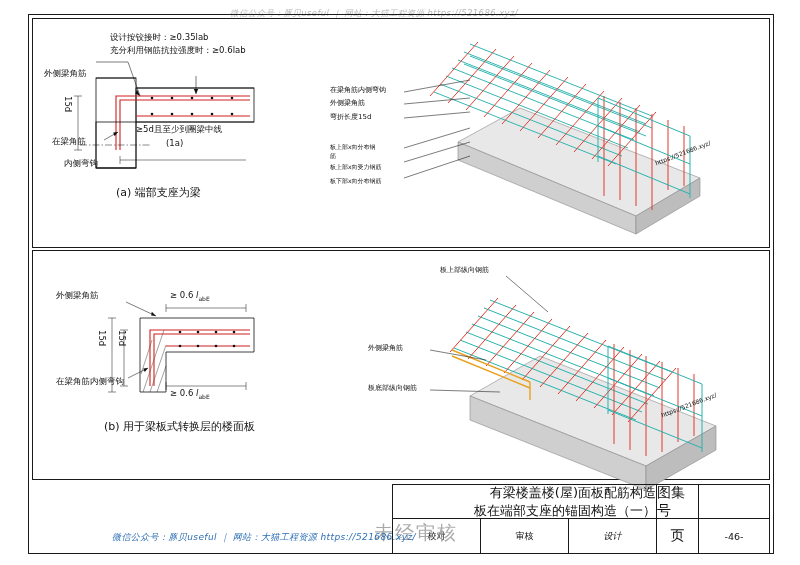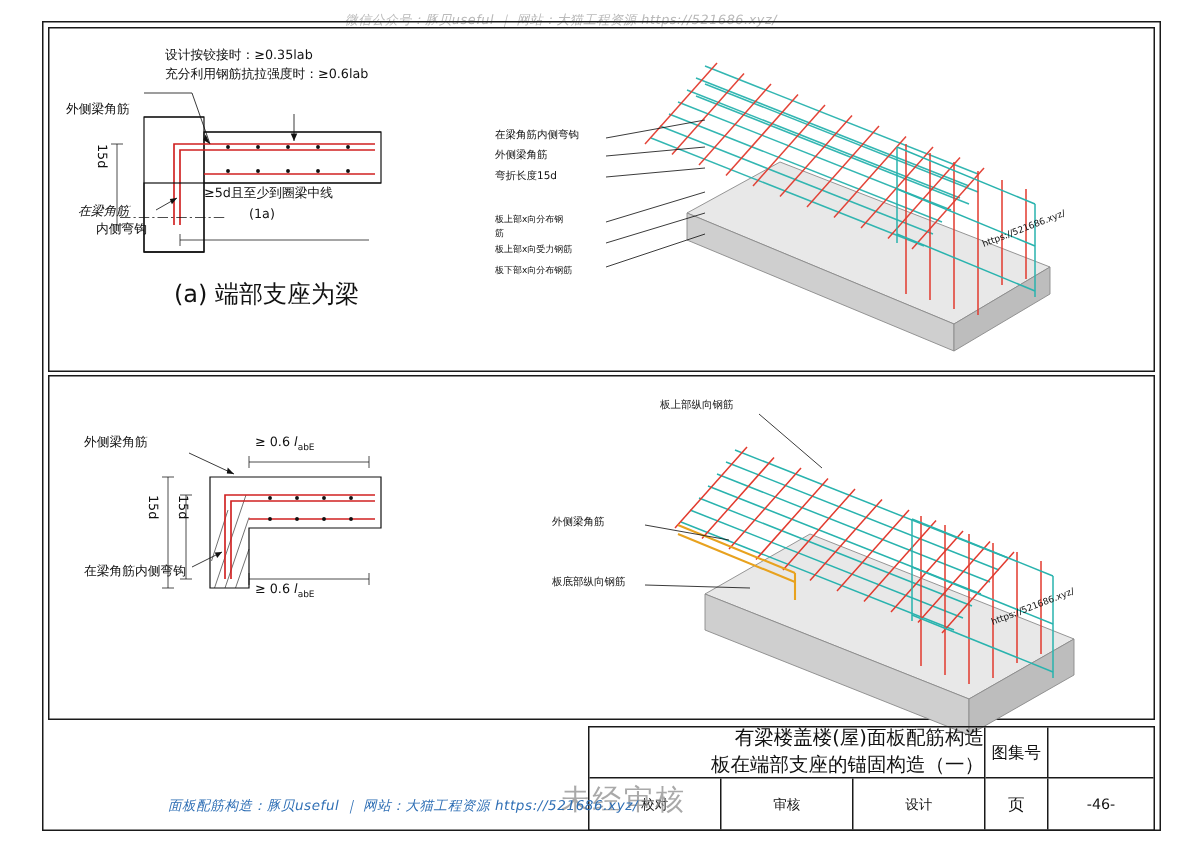--- a/index.html
+++ b/index.html
@@ -21,34 +21,34 @@
          font-family:"DejaVu Sans","Liberation Sans",sans-serif;opacity:.75;}
 
   
   .titleblock{position:absolute;left:392px;top:484px;width:376px;height:68px;border:1.2px solid #1a1a1a;}
   .tb-left{position:absolute;left:0;top:0;width:264px;height:100%;border-right:1.2px solid #1a1a1a;box-sizing:border-box;}
   .tb-title{position:absolute;left:0;top:0;width:100%;height:34px;border-bottom:1.2px solid #1a1a1a;box-sizing:border-box;
             display:flex;flex-direction:column;align-items:flex-end;justify-content:center;font-size:13px;color:#111;line-height:1.35;}
   .tb-cols{position:absolute;left:0;top:34px;width:100%;height:34px;display:flex;}
   .tb-col{flex:1;border-right:1px solid #1a1a1a;box-sizing:border-box;display:flex;align-items:center;justify-content:center;
           font-size:9px;color:#111;}
-  .tb-col:last-child{border-right:none;}
+  .tb-col:last-child{border-right:none;font-style:italic;}
   .tb-right{position:absolute;left:264px;top:0;width:112px;height:100%;}
   .tb-r-row{position:absolute;left:0;width:100%;height:34px;display:flex;}
   .tb-r-row.top{top:0;border-bottom:1.2px solid #1a1a1a;box-sizing:border-box;}
   .tb-r-row.bot{top:34px;}
   .tb-r-label{width:42px;border-right:1.2px solid #1a1a1a;box-sizing:border-box;display:flex;align-items:center;justify-content:center;
-              font-size:11px;color:#111;font-family:Liberation Serif, serif;}
+              font-size:14px;color:#111;font-family:Liberation Serif, serif;}
   .tb-r-val{flex:1;display:flex;align-items:center;justify-content:center;font-size:9.5px;color:#111;}
 
   
   .lbl{position:absolute;font-size:8.5px;color:#111;white-space:nowrap;line-height:1.25;}
   .lbl.sm{font-size:7px;}
   .lbl.xs{font-size:6px;}
-  .lbl.cap{font-size:16px;}
+  .lbl.cap{font-size:11px;}
   .vert{writing-mode:vertical-rl;text-orientation:mixed;}
 
   svg{position:absolute;left:0;top:0;overflow:visible;}
   .ln{stroke:#111;stroke-width:0.8;fill:none;}
   .ln-thin{stroke:#111;stroke-width:0.55;fill:none;}
   .ln-red{stroke:#d02020;stroke-width:1.1;fill:none;}
   .ln-dim{stroke:#111;stroke-width:0.5;fill:none;}
   .hatch{fill:none;stroke:#111;stroke-width:0.4;}
 </style>
 </head>
@@ -124,22 +124,22 @@
       <path d="M118 132 l-4.8 0.6 l1.4 3.6 z" fill="#111" stroke="none"></path>
 
       <line x1="120" y1="160" x2="246" y2="160" class="ln-dim"></line>
       <line x1="120" y1="156" x2="120" y2="164" class="ln-dim"></line>
     </g>
   </svg>
 
   <div class="lbl" style="left:110px;top:32px;">设计按铰接时：≥0.35lab</div>
   <div class="lbl" style="left:110px;top:45px;">充分利用钢筋抗拉强度时：≥0.6lab</div>
   <div class="lbl" style="left:44px;top:68px;">外侧梁角筋</div>
-  <div class="lbl" style="left:52px;top:136px;font-style:italic;">在梁角筋</div>
-  <div class="lbl" style="left:52px;top:148px;padding-left:12px;">内侧弯钩</div>
+  <div class="lbl" style="left:52px;top:136px;">在梁角筋</div>
+  <div class="lbl" style="left:52px;top:158px;padding-left:12px;">内侧弯钩</div>
   <div class="lbl vert" style="left:62px;top:96px;">15d</div>
   <div class="lbl" style="left:136px;top:124px;">≥5d且至少到圈梁中线</div>
   <div class="lbl" style="left:166px;top:138px;">(1a)</div>
   <div class="lbl cap" style="left:116px;top:186px;">(a) 端部支座为梁</div>
 
   <svg width="800" height="565">
 
     <g>
       <polygon points="458,142 520,108 700,178 636,216" fill="#e8e8e8" stroke="#8a8a8a" stroke-width="0.6"></polygon>
       <polygon points="458,142 636,216 636,196 458,124" fill="#d7d7d7" stroke="#8a8a8a" stroke-width="0.6" opacity="0.0"></polygon>
@@ -260,20 +260,21 @@
       <path d="M148 368 l-4.8 0.4 l1.6 3.6 z" fill="#111" stroke="none"></path>
     </g>
   </svg>
 
   <div class="lbl" style="left:56px;top:290px;">外侧梁角筋</div>
   <div class="lbl" style="left:170px;top:290px;">≥ 0.6 <i>l</i><sub style="font-size:6px">abE</sub></div>
   <div class="lbl" style="left:170px;top:388px;">≥ 0.6 <i>l</i><sub style="font-size:6px">abE</sub></div>
   <div class="lbl vert" style="left:116px;top:330px;">15d</div>
   <div class="lbl vert" style="left:96px;top:330px;">15d</div>
   <div class="lbl" style="left:56px;top:376px;">在梁角筋内侧弯钩</div>
+  <div class="lbl cap" style="left:104px;top:420px;">(b) 用于梁板式转换层的楼面板</div>
 
   <svg width="800" height="565">
     <g>
       <polygon points="470,396 540,356 716,426 646,466" fill="#e8e8e8" stroke="#8a8a8a" stroke-width="0.6"></polygon>
       <polygon points="470,396 470,420 646,490 646,466" fill="#cfcfcf" stroke="#8a8a8a" stroke-width="0.6"></polygon>
       <polygon points="646,466 646,490 716,450 716,426" fill="#bdbdbd" stroke="#8a8a8a" stroke-width="0.6"></polygon>
     </g>
 
     <g stroke="#29b3ae" stroke-width="1" fill="none">
       <line x1="490" y1="300" x2="672" y2="372"></line>
@@ -353,16 +354,16 @@
       <div class="tb-r-row bot">
         <div class="tb-r-label">页</div>
         <div class="tb-r-val">-46-</div>
       </div>
     </div>
   </div>
 
   <div class="audit">未经审核</div>
 
   <div class="wm wm-bot">
-    <span class="blue">面板配筋构造：</span><span class="blue">豚贝useful ｜ 网站：</span><span class="blue">大猫工程资源 https://521686.xyz/</span>
+    <span class="blue">微信公众号：</span><span class="blue">豚贝useful ｜ 网站：</span><span class="blue">大猫工程资源 https://521686.xyz/</span>
   </div>
 
 </div>
 
 </body></html>

